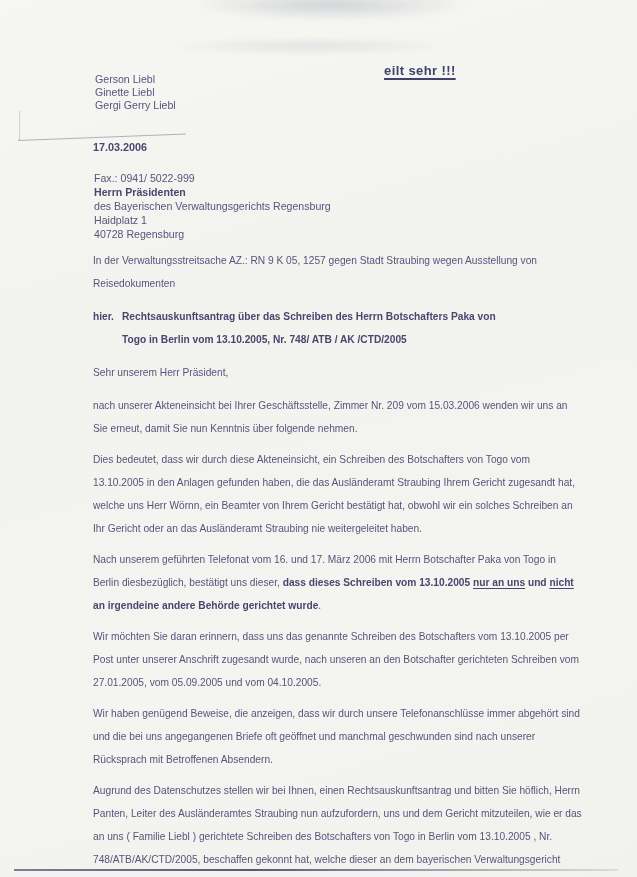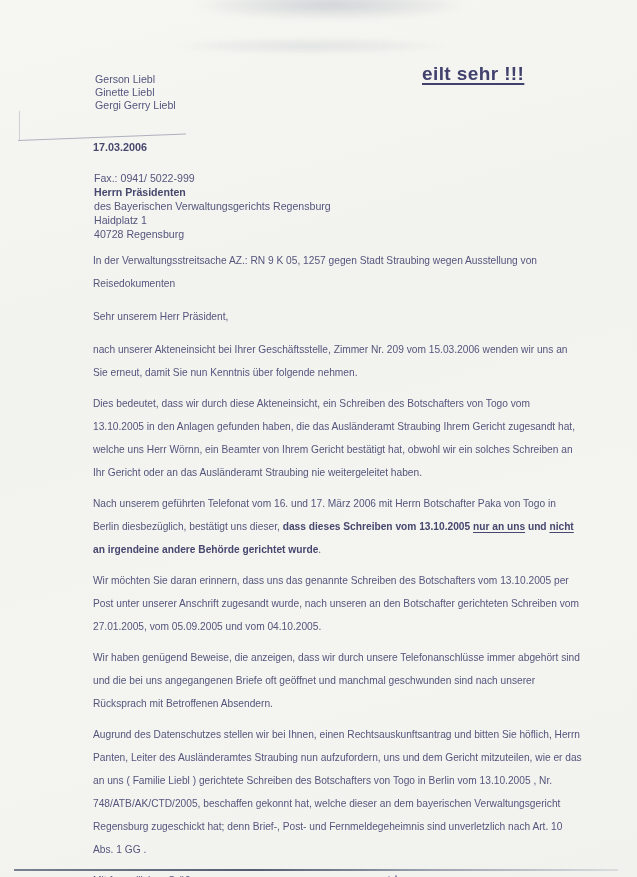--- a/index.html
+++ b/index.html
@@ -38,22 +38,22 @@
     background:linear-gradient(90deg,
       rgba(74,84,106,0.72) 0%, rgba(56,66,92,0.85) 40%,
       rgba(88,100,126,0.55) 70%, rgba(140,150,170,0.22) 100%);
   }
   
   .sender {
     position:absolute; left:95px; top:73px;
     font-size:10.6px; line-height:13.2px;
   }
   .urgency {
-    position:absolute; left:422px; top:63px;
-    font-size:19px; font-weight:bold; color:#41416e;
+    position:absolute; left:384px; top:63px;
+    font-size:13px; font-weight:bold; color:#41416e;
     letter-spacing:0.4px;
     text-decoration:underline;
     text-decoration-thickness:2px;
     text-underline-offset:3px;
   }
   .date {
     position:absolute; left:93px; top:141px;
     font-size:10.8px; font-weight:bold; color:#48486f;
   }
   .recipient {
@@ -109,20 +109,27 @@
     <div class="bold-line">Herrn Präsidenten</div>
     <div>des Bayerischen Verwaltungsgerichts Regensburg</div>
     <div>Haidplatz 1</div>
     <div>40728 Regensburg</div>
   </div>
 
   <div class="body-block">
 
     <p class="reference">In der Verwaltungsstreitsache AZ.: RN 9 K 05, 1257 gegen Stadt Straubing wegen Ausstellung von Reisedokumenten</p>
 
+    <div class="subject-row">
+      <span class="subject-prefix">hier.</span>
+      <span>
+        <span>Rechtsauskunftsantrag über das Schreiben des Herrn Botschafters Paka von</span><br>
+        <span>Togo in Berlin vom 13.10.2005, Nr. 748/ ATB / AK /CTD/2005</span>
+      </span>
+    </div>
 
     <p class="salutation">Sehr unserem Herr Präsident,</p>
 
     <div>
         <p class="para"><span>nach unserer Akteneinsicht bei Ihrer Geschäftsstelle, Zimmer Nr. 209 vom 15.03.2006 wenden wir uns an Sie erneut, damit Sie nun Kenntnis über folgende nehmen.</span></p>
         <p class="para"><span>Dies bedeutet, dass wir durch diese Akteneinsicht, ein Schreiben des Botschafters von Togo vom 13.10.2005 in den Anlagen gefunden haben, die das Ausländeramt Straubing Ihrem Gericht zugesandt hat, welche uns Herr Wörnn, ein Beamter von Ihrem Gericht bestätigt hat, obwohl wir ein solches Schreiben an Ihr Gericht oder an das Ausländeramt Straubing nie weitergeleitet haben.</span></p>
         <p class="para"><span>Nach unserem geführten Telefonat vom 16. und 17. März 2006 mit Herrn Botschafter Paka von Togo in Berlin diesbezüglich, bestätigt uns dieser, </span><span class="b">dass dieses Schreiben vom 13.10.2005 </span><span class="b u">nur an uns</span><span class="b">  und </span><span class="b u">nicht</span><span class="b"> an irgendeine andere Behörde gerichtet wurde</span><span>.</span></p>
         <p class="para"><span>Wir möchten Sie daran erinnern, dass uns das genannte Schreiben des Botschafters vom 13.10.2005 per Post unter unserer Anschrift zugesandt wurde, nach unseren an den Botschafter gerichteten Schreiben vom 27.01.2005, vom 05.09.2005 und vom 04.10.2005.</span></p>
         <p class="para"><span>Wir haben genügend Beweise, die anzeigen, dass wir durch unsere Telefonanschlüsse immer abgehört sind und die bei uns angegangenen Briefe oft geöffnet und manchmal geschwunden sind nach unserer Rücksprach mit Betroffenen Absendern.</span></p>
         <p class="para"><span>Augrund des Datenschutzes stellen wir bei Ihnen, einen Rechtsauskunftsantrag und bitten Sie höflich, Herrn Panten, Leiter des Ausländeramtes Straubing nun aufzufordern, uns und dem Gericht mitzuteilen, wie er das an uns ( Familie Liebl ) gerichtete Schreiben des Botschafters von Togo in Berlin vom 13.10.2005 , Nr. 748/ATB/AK/CTD/2005, beschaffen gekonnt hat, welche dieser an dem bayerischen Verwaltungsgericht Regensburg zugeschickt hat; denn Brief-, Post- und Fernmeldegeheimnis sind unverletzlich nach Art. 10 Abs. 1  GG .</span></p>

